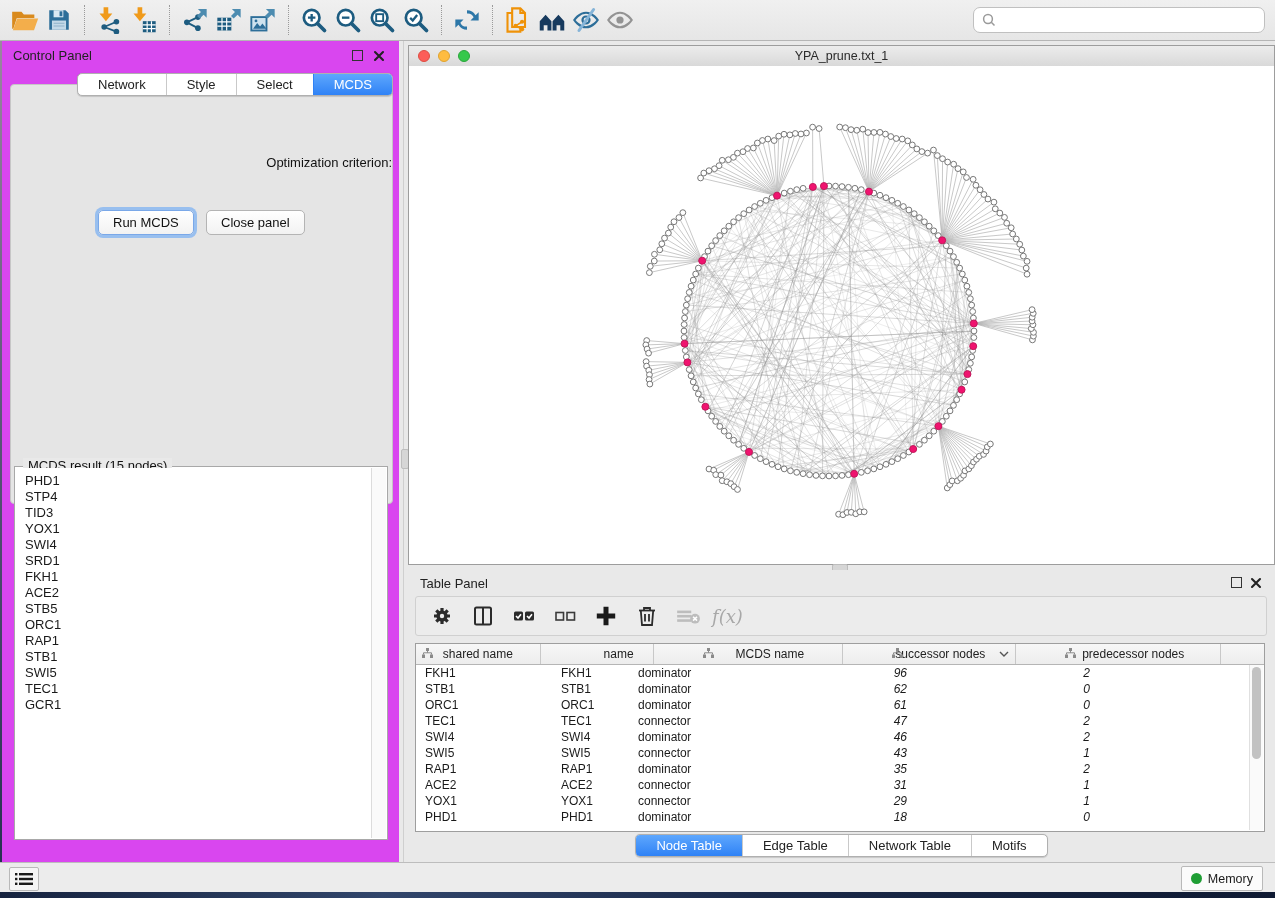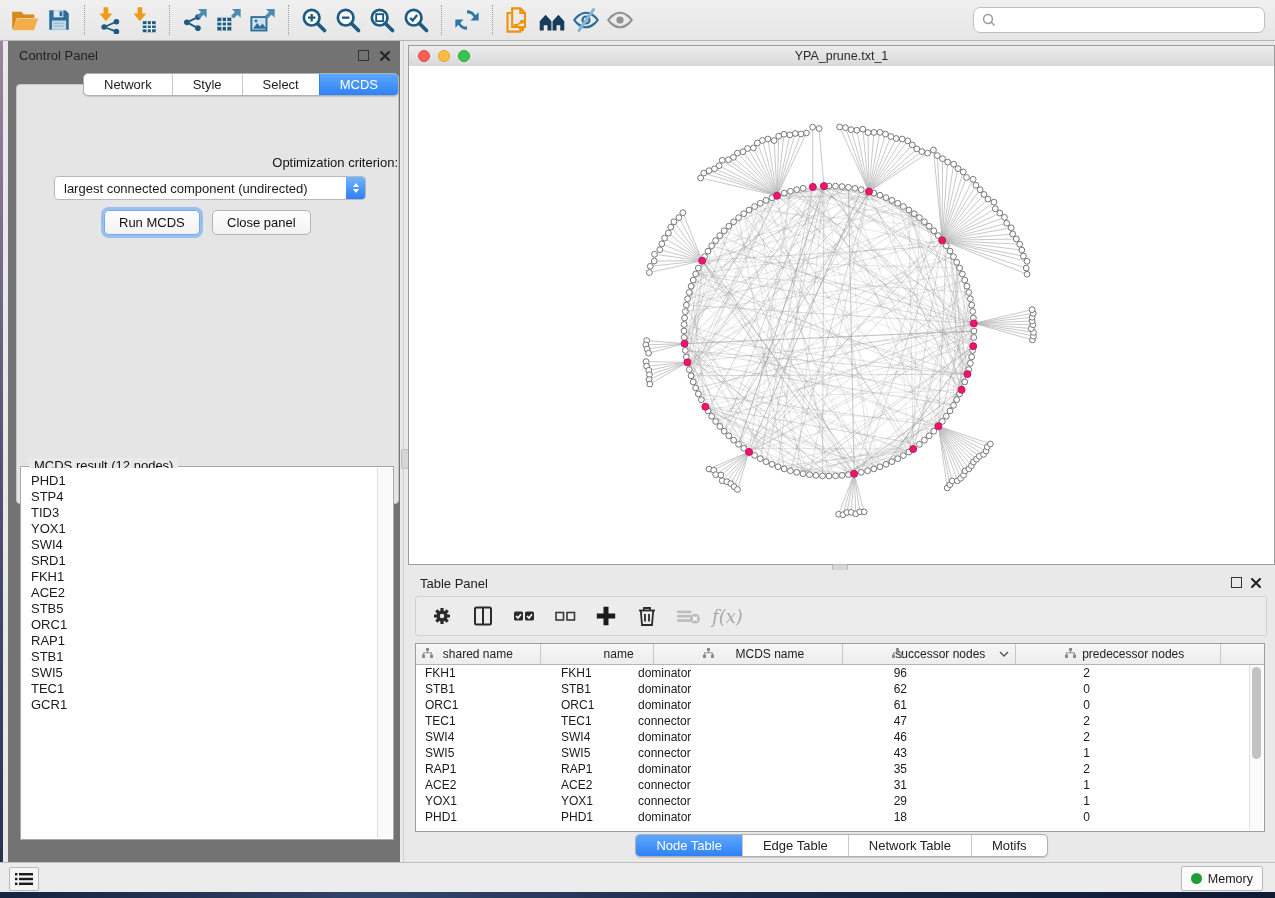--- a/index.html
+++ b/index.html
@@ -12,21 +12,21 @@
   .tb-sep{height:30px;border-left:1px dotted #9a9a9a;margin:0 8px;}
   .search-wrap{position:absolute;right:10px;top:7px;width:292px;height:26px;background:#fff;border:1px solid #c0c0c0;
                border-radius:7px;display:flex;align-items:center;padding-left:7px;box-sizing:border-box;}
   .search-wrap input{border:none;outline:none;flex:1;font-size:13px;background:transparent;font-family:"Liberation Sans",sans-serif;}
   
   .wp-left{position:absolute;left:0;top:41px;width:3px;height:851px;
            background:linear-gradient(#9b86a0,#5a5578 45%,#24304f);}
   .wp-bottom{position:absolute;left:0;top:892px;width:1275px;height:6px;
            background:linear-gradient(90deg,#16233f,#31456b 30%,#1b2a4a 60%,#0f1a33);}
   
-  .control-panel{position:absolute;left:8px;top:41px;width:397px;height:821px;background:#737373;}
+  .control-panel{position:absolute;left:2px;top:41px;width:397px;height:821px;background:#d946ef;}
   .panel-header{position:absolute;left:0;top:0;right:0;height:28px;}
   .panel-title{position:absolute;left:11px;top:7px;font-size:13px;color:#222;}
   .float-ic{position:absolute;width:11px;height:11px;border:1.6px solid #333;box-sizing:border-box;top:9px;}
   .close-ic{position:absolute;width:12px;height:12px;top:9px;}
   .cp-float{right:36px;} .cp-close{right:14px;}
   .tab-content{position:absolute;left:8px;top:43px;width:381px;height:418px;background:#e5e5e5;
                border:1px solid #c6c6c6;border-radius:4px;}
   .seg{display:flex;background:#fff;border:1px solid #b0b0b0;border-radius:5px;overflow:hidden;font-size:13px;
        box-shadow:0 .5px 1px rgba(0,0,0,.15);}
   .seg-item{padding:3px 20px;border-left:1px solid #c9c9c9;color:#222;white-space:nowrap;}
@@ -77,21 +77,21 @@
   .fx-label{font-size:18px;font-family:"DejaVu Serif",serif;font-style:italic;color:#a8a8a8;margin-left:-4px;}
   .ntable{position:absolute;left:7px;top:73px;width:850px;height:189px;background:#fff;border:1px solid #9e9e9e;box-sizing:border-box;}
   .thead{display:flex;height:20px;background:linear-gradient(#f7f7f7,#ededed);border-bottom:1px solid #b5b5b5;gap:43px;}
   .th{position:relative;display:flex;align-items:center;justify-content:center;font-size:12px;color:#222;
       border-right:1px solid #c8c8c8;box-sizing:border-box;}
   .th .hicon{position:absolute;left:6px;top:4px;}
   .th .chev{position:absolute;right:6px;top:7px;}
   .tr{display:flex;height:16px;align-items:center;}
   .td{font-size:12px;box-sizing:border-box;white-space:nowrap;overflow:hidden;}
   .td.left{padding-left:9px;text-align:left;}
-  .td.right{text-align:right;}
+  .td.right{text-align:right;font-style:italic;}
   .c0{width:136px;} .c1{width:77px;} .c2{width:159px;} .c3{width:140px;padding-right:21px;} .c4{width:175px;padding-right:13px;} .cfill{flex:1;border-right:none;}
   .tbody{position:relative;}
   .t-scroll{position:absolute;top:21px;right:1px;width:13px;bottom:1px;background:#fafafa;border-left:1px solid #e0e0e0;}
   .t-thumb{position:absolute;top:2px;left:2px;width:9px;height:92px;background:#c2c2c2;border-radius:5px;}
   .bottom-tabs{position:absolute;left:0;right:0;top:264px;display:flex;justify-content:center;}
   
   .status-bar{position:absolute;left:0;top:862px;width:1275px;height:30px;background:#ececec;border-top:1px solid #bdbdbd;box-sizing:border-box;}
   .st-list-btn{position:absolute;left:9px;top:4px;width:28px;height:22px;background:#f5f5f5;border:1px solid #b9b9b9;
                border-radius:2px;display:flex;align-items:center;justify-content:center;}
   .mem-btn{position:absolute;right:12px;top:3px;height:23px;background:#fbfbfb;border:1px solid #b9b9b9;border-radius:2px;
@@ -256,38 +256,31 @@
   <div class="control-panel">
     <div class="panel-header">
       <div class="panel-title">Control Panel</div>
       <div class="float-ic cp-float"></div>
       <svg class="close-ic cp-close" viewBox="0 0 12 12">
           <path d="M2 2l8 8M10 2l-8 8" stroke="#222" stroke-width="2.1" stroke-linecap="round"></path>
         </svg>
     </div>
     <div class="tab-content">
       <div class="opt-label">Optimization criterion:</div>
-      <div class="select">
-        <div class="val">largest connected component (undirected)</div>
-        <div class="cap">
-            <div class="tri-up"></div>
-            <div class="tri-dn"></div>
-          </div>
-      </div>
       <button class="btn focus" id="run-btn">Run MCDS</button>
       <button class="btn" id="closep-btn">Close panel</button>
     </div>
     <div class="seg" id="ctrl-tabs">
         <div class="seg-item">Network</div>
         <div class="seg-item">Style</div>
         <div class="seg-item">Select</div>
         <div class="seg-item active">MCDS</div>
       </div>
     <div class="group-box">
-      <div class="group-legend">MCDS result (12 nodes)</div>
+      <div class="group-legend">MCDS result (15 nodes)</div>
       <div class="mcds-list" id="mcds-list">
           <div class="mcds-item">PHD1</div>
           <div class="mcds-item">STP4</div>
           <div class="mcds-item">TID3</div>
           <div class="mcds-item">YOX1</div>
           <div class="mcds-item">SWI4</div>
           <div class="mcds-item">SRD1</div>
           <div class="mcds-item">FKH1</div>
           <div class="mcds-item">ACE2</div>
           <div class="mcds-item">STB5</div>

